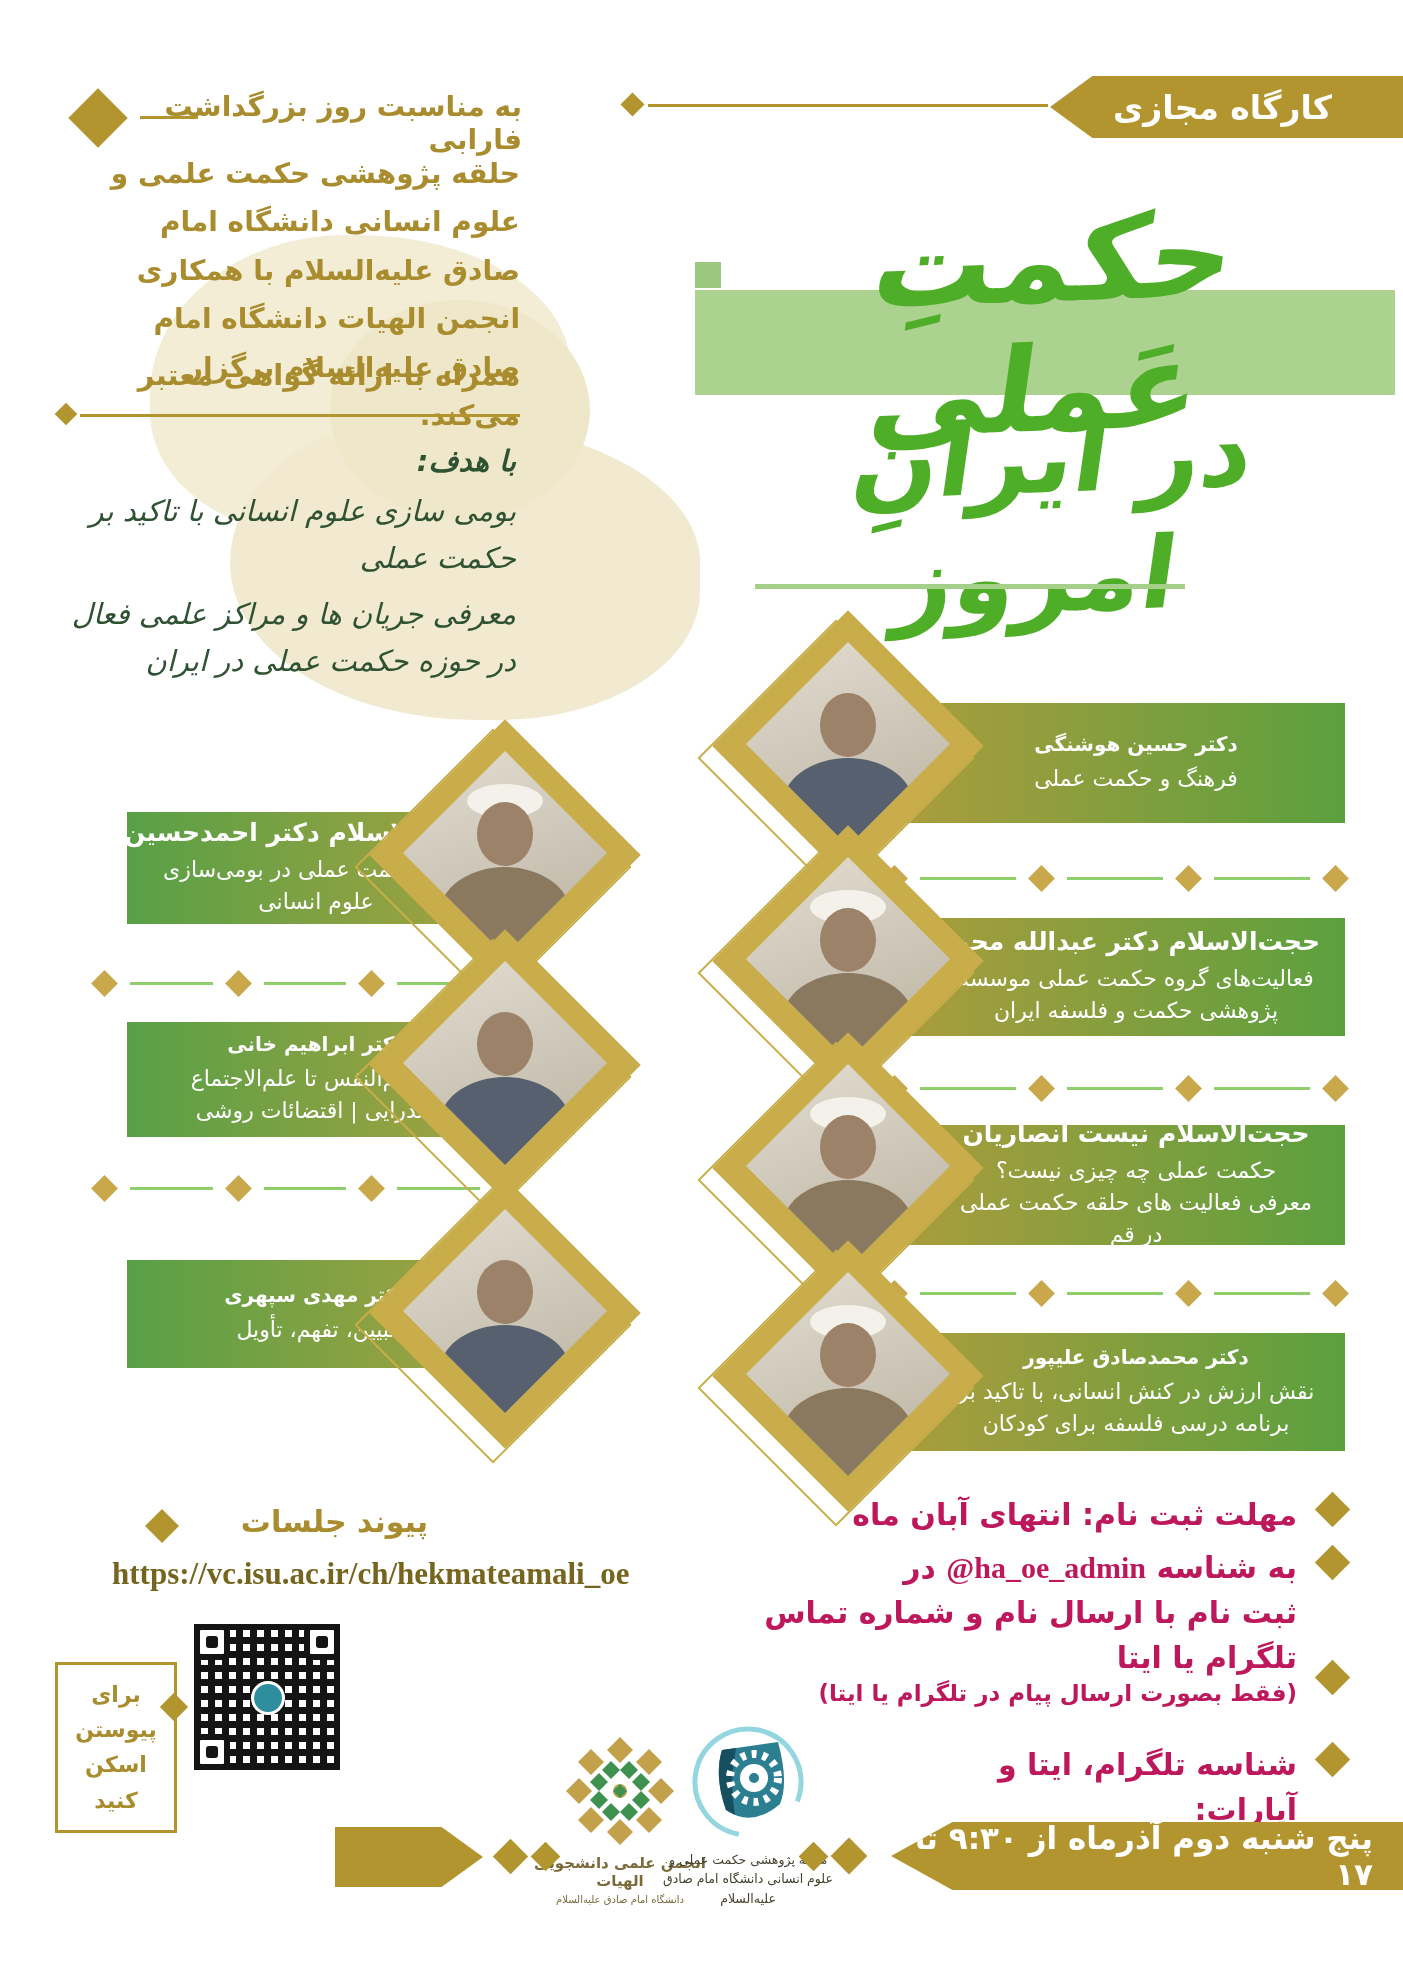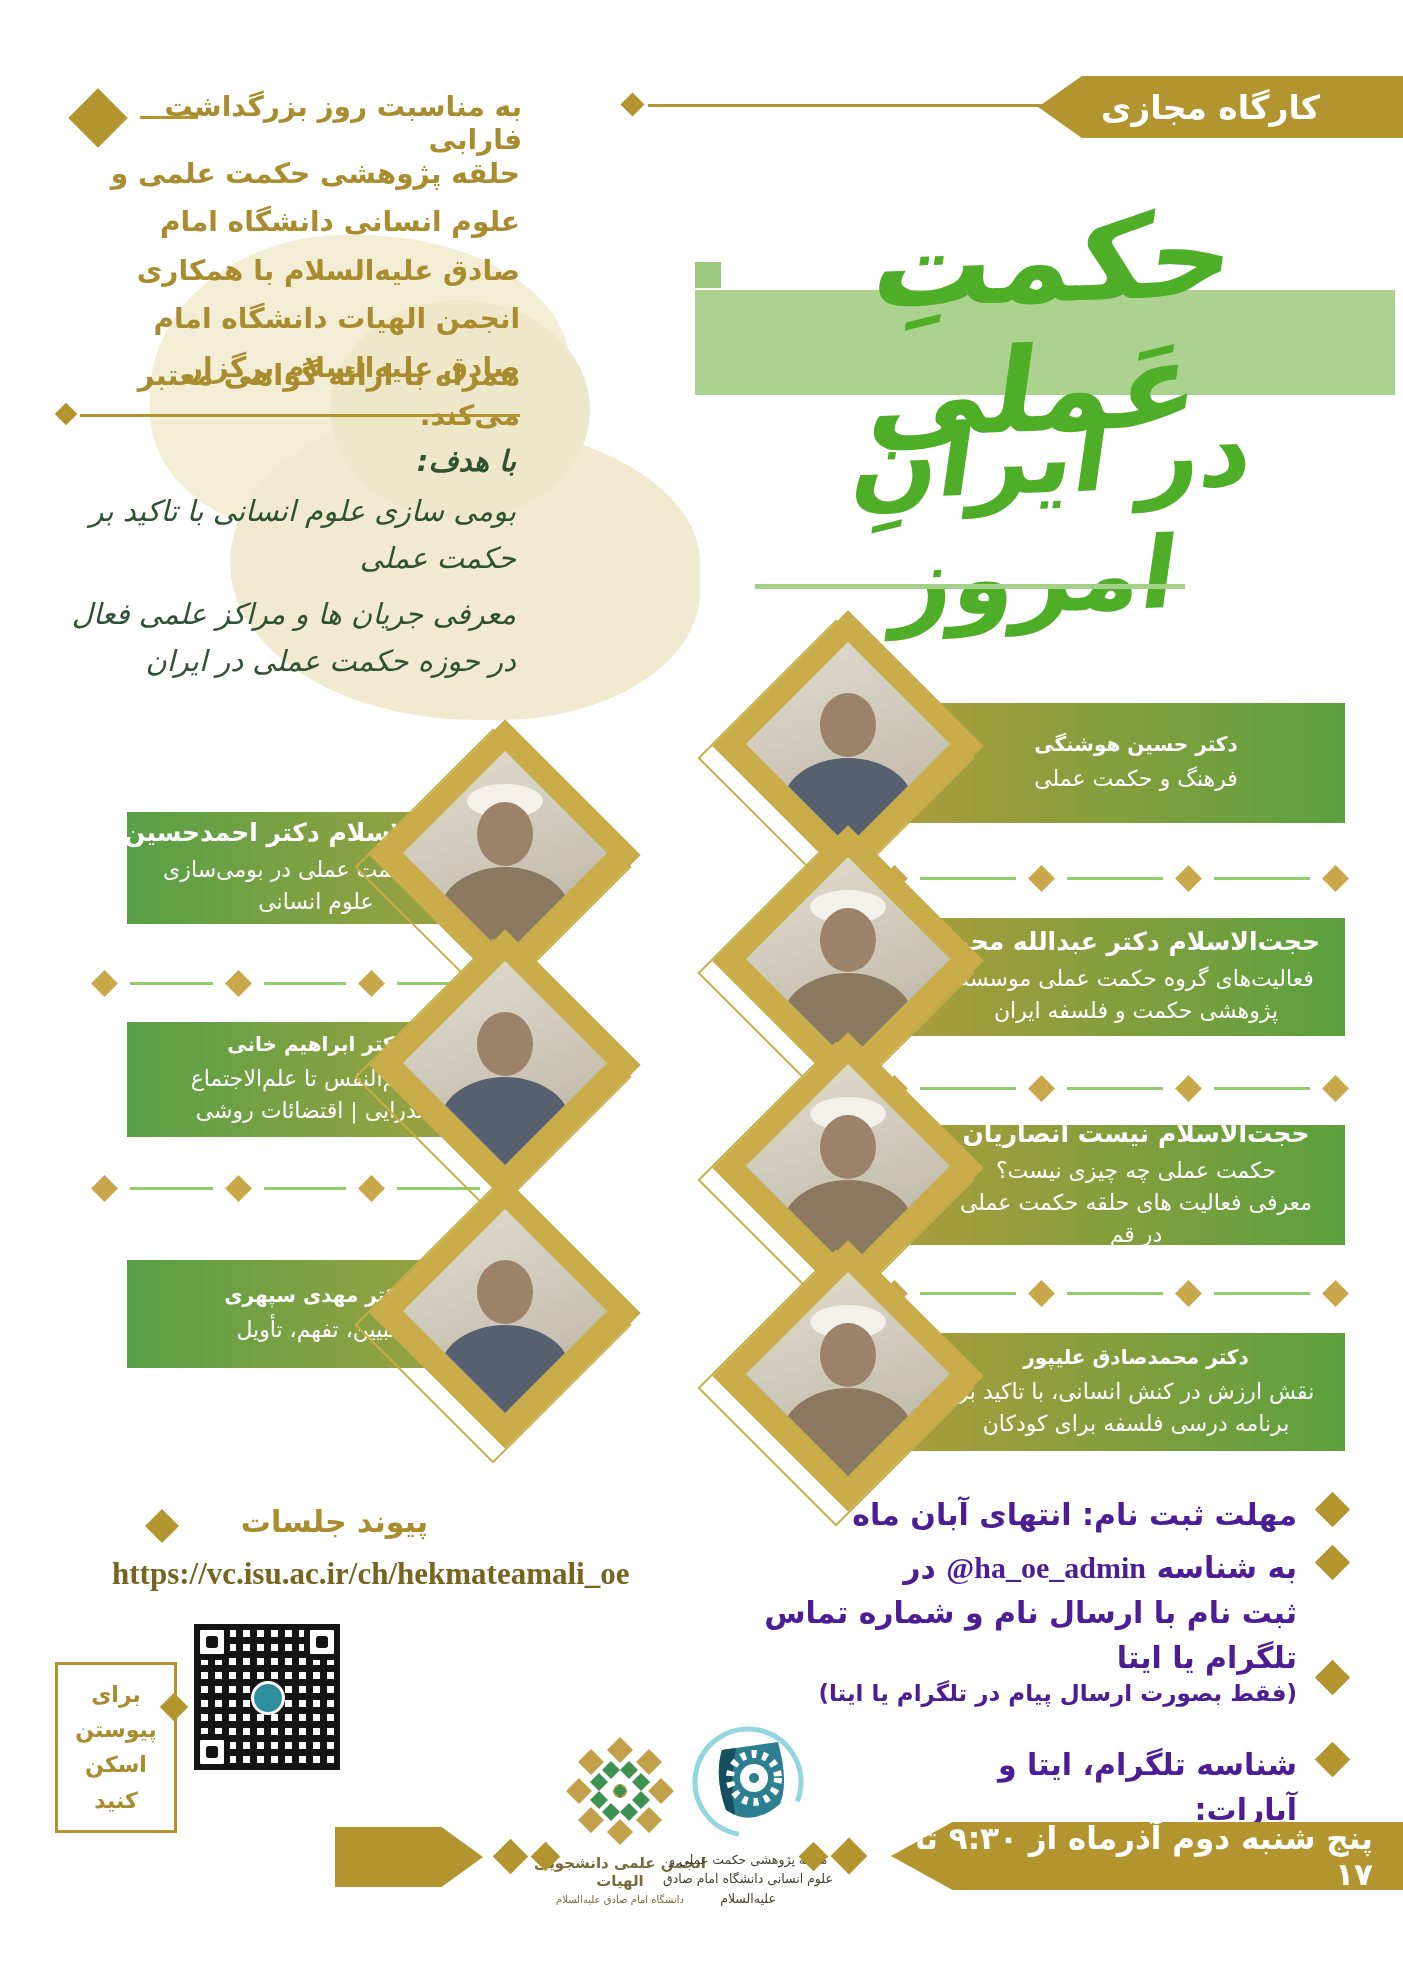--- a/index.html
+++ b/index.html
@@ -8,21 +8,21 @@
   
   .wm{position:absolute;background:#f3edd6;}
   .wm1{left:150px;top:235px;width:420px;height:300px;border-radius:48% 52% 60% 40%/55% 45% 58% 42%;}
   .wm2{left:230px;top:420px;width:470px;height:300px;border-radius:40% 60% 45% 55%/50% 50% 45% 55%;background:#f1ead0;}
   .wm3{left:330px;top:300px;width:260px;height:220px;border-radius:50%;background:#efe7c9;}
   
   .dm{position:absolute;background:#b2952e;transform:rotate(45deg);}
   
   .badge-top{position:absolute;top:76px;right:0;width:345px;height:62px;background:#b2952e;
     clip-path:polygon(0 50%,12% 0,100% 0,100% 100%,12% 100%);
-    color:#fff;font-size:33px;font-weight:bold;display:flex;align-items:center;justify-content:center;padding-right:20px;}
+    color:#fff;font-size:33px;font-weight:bold;display:flex;align-items:center;justify-content:center;padding-right:8px;}
   .badge-line{position:absolute;top:104px;left:648px;width:400px;height:3px;background:#b2952e;}
   .badge-line-dm{top:96px;left:624px;width:17px;height:17px;}
   .tl-dm{top:97px;left:77px;width:42px;height:42px;}
   .tl-line{position:absolute;top:116px;left:140px;width:58px;height:3px;background:#b2952e;}
   .occasion{position:absolute;top:90px;left:150px;width:372px;text-align:right;
             font-size:28px;font-weight:bold;color:#a98c2d;}
   .organizer{position:absolute;top:150px;left:88px;width:432px;text-align:right;color:#a98c2d;
              font-size:28px;font-weight:bold;line-height:1.73;}
   .certificate{position:absolute;top:358px;left:88px;width:432px;text-align:right;color:#a98c2d;
                font-size:29px;font-weight:bold;}
@@ -58,21 +58,21 @@
   .ph-outline{position:absolute;left:6px;top:32px;width:192px;height:192px;border:2px solid #c9ad4a;transform:rotate(45deg);}
   .ph-img{position:absolute;left:14px;top:14px;width:204px;height:204px;overflow:hidden;
           clip-path:polygon(50% 0,100% 50%,50% 100%,0 50%);
           background:linear-gradient(160deg,#e3ddd0,#b9b2a2);}
   .bust-head{position:absolute;left:50%;top:25%;width:56px;height:64px;margin-left:-28px;border-radius:50%;background:#9b8268;}
   .bust-body{position:absolute;left:50%;top:57%;width:132px;height:96px;margin-left:-66px;border-radius:50% 50% 0 0;background:#56606e;}
   .turban{position:absolute;left:50%;top:16%;width:76px;height:34px;margin-left:-38px;border-radius:50%;background:#f4f1ea;display:none;}
   .cleric .turban{display:block;}
   .cleric .bust-body{background:#8a795f;}
   
-  .info-item{position:absolute;right:58px;text-align:right;color:#4c1d95;padding-right:48px;}
+  .info-item{position:absolute;right:58px;text-align:right;color:#be185d;padding-right:48px;}
   .bullet{position:absolute;right:0;top:5px;width:25px;height:25px;background:#b2952e;transform:rotate(45deg);}
   .i-line{font-size:30px;font-weight:bold;line-height:1.5;}
   .i-note{font-size:23px;font-weight:bold;margin-top:20px;}
   .i-handle{font-size:30px;font-weight:bold;text-align:center;margin-top:6px;}
   .latin{font-family:"Liberation Serif","DejaVu Serif",serif;direction:ltr;unicode-bidi:embed;}
   .link-dm{left:150px;top:1514px;width:24px;height:24px;}
   .link-label{position:absolute;left:198px;top:1504px;width:230px;text-align:right;
               font-size:30px;font-weight:bold;color:#a98c2d;}
   .link-url{position:absolute;left:112px;top:1556px;width:620px;font-size:31px;font-weight:bold;
             color:#76651f;text-align:left;}

